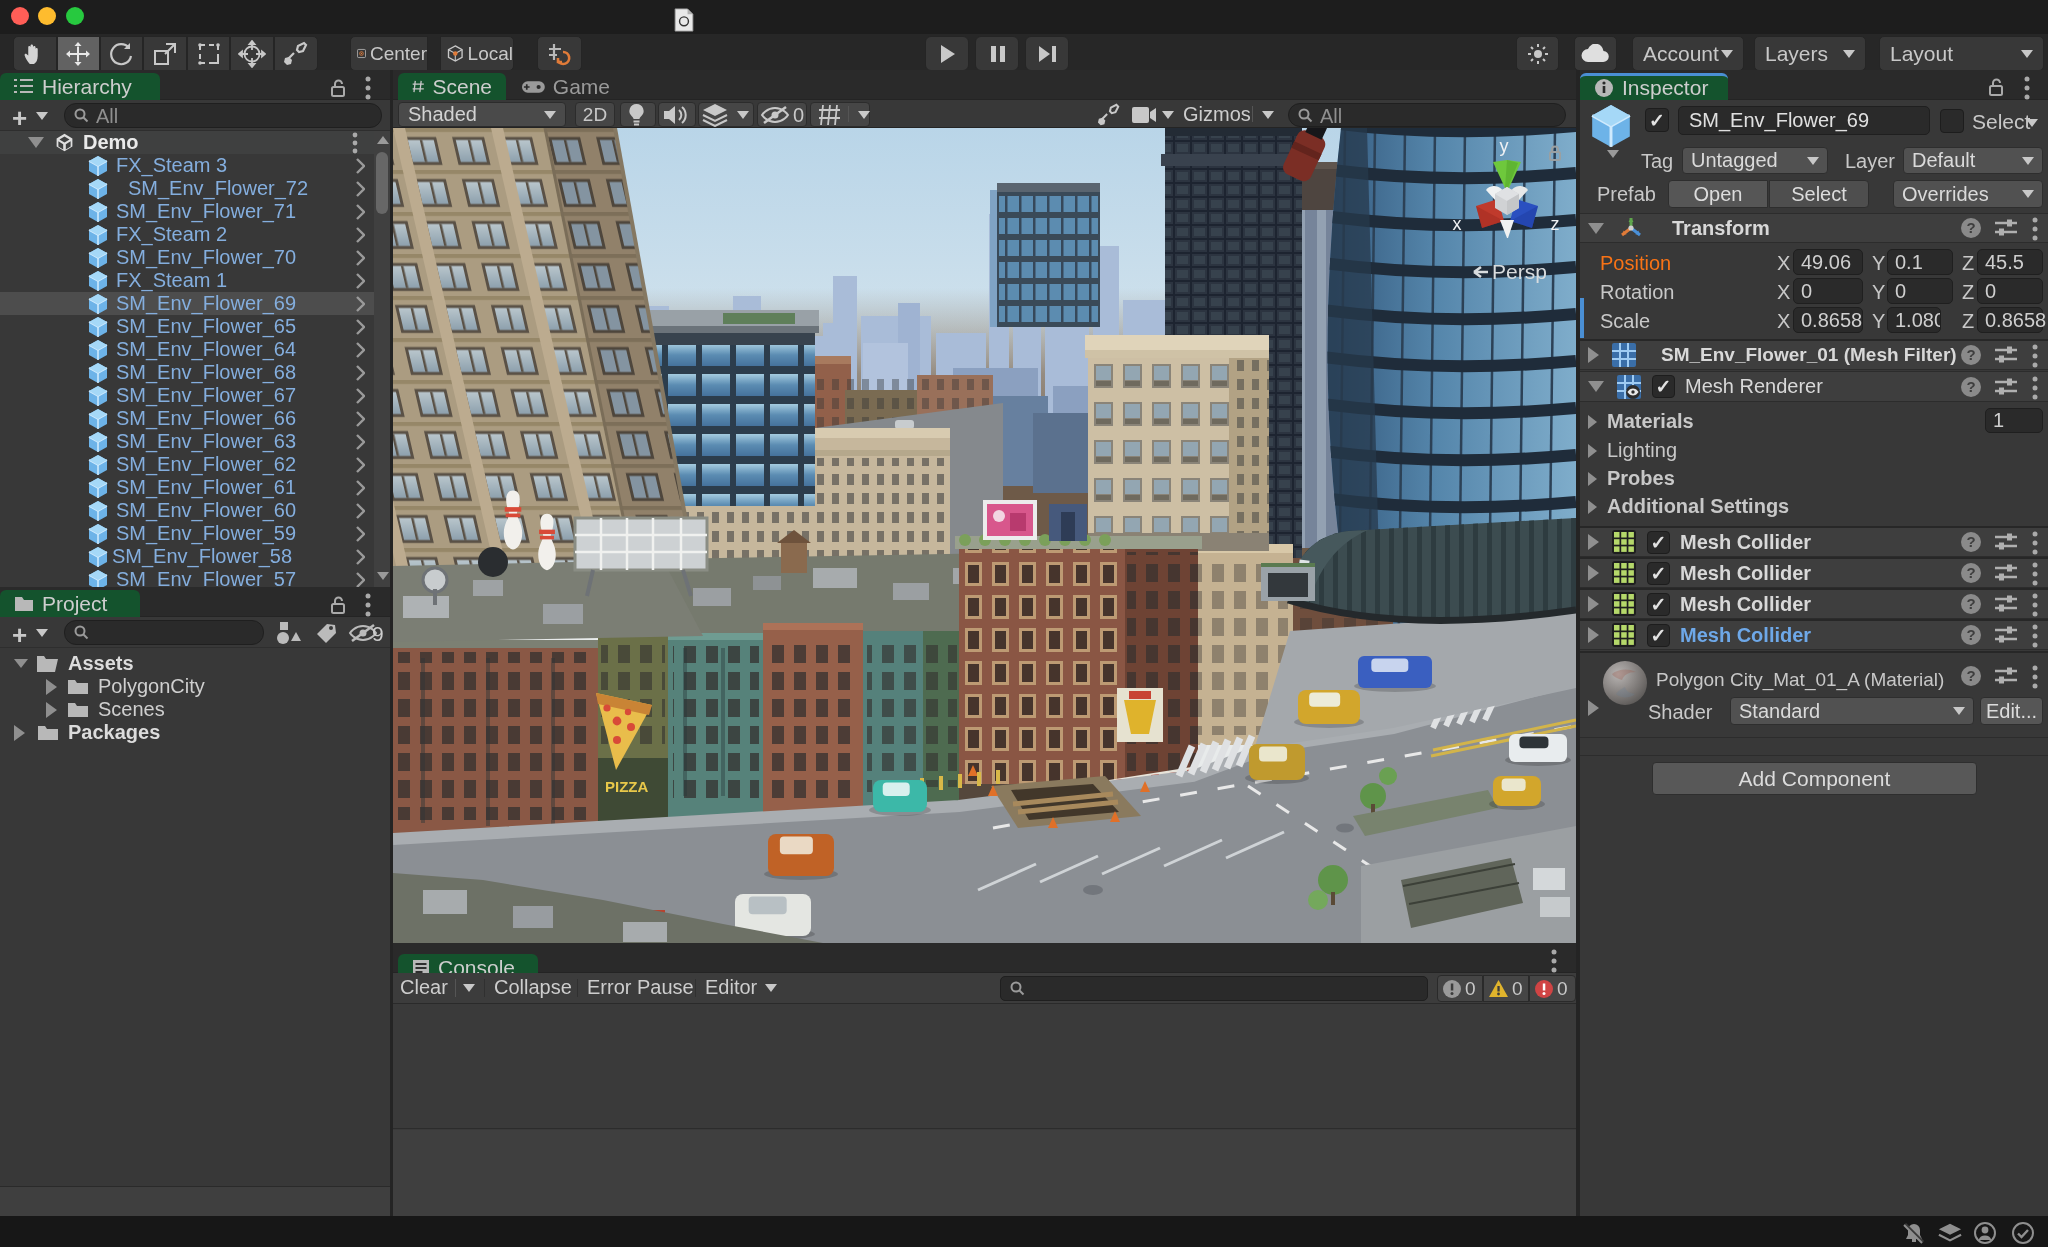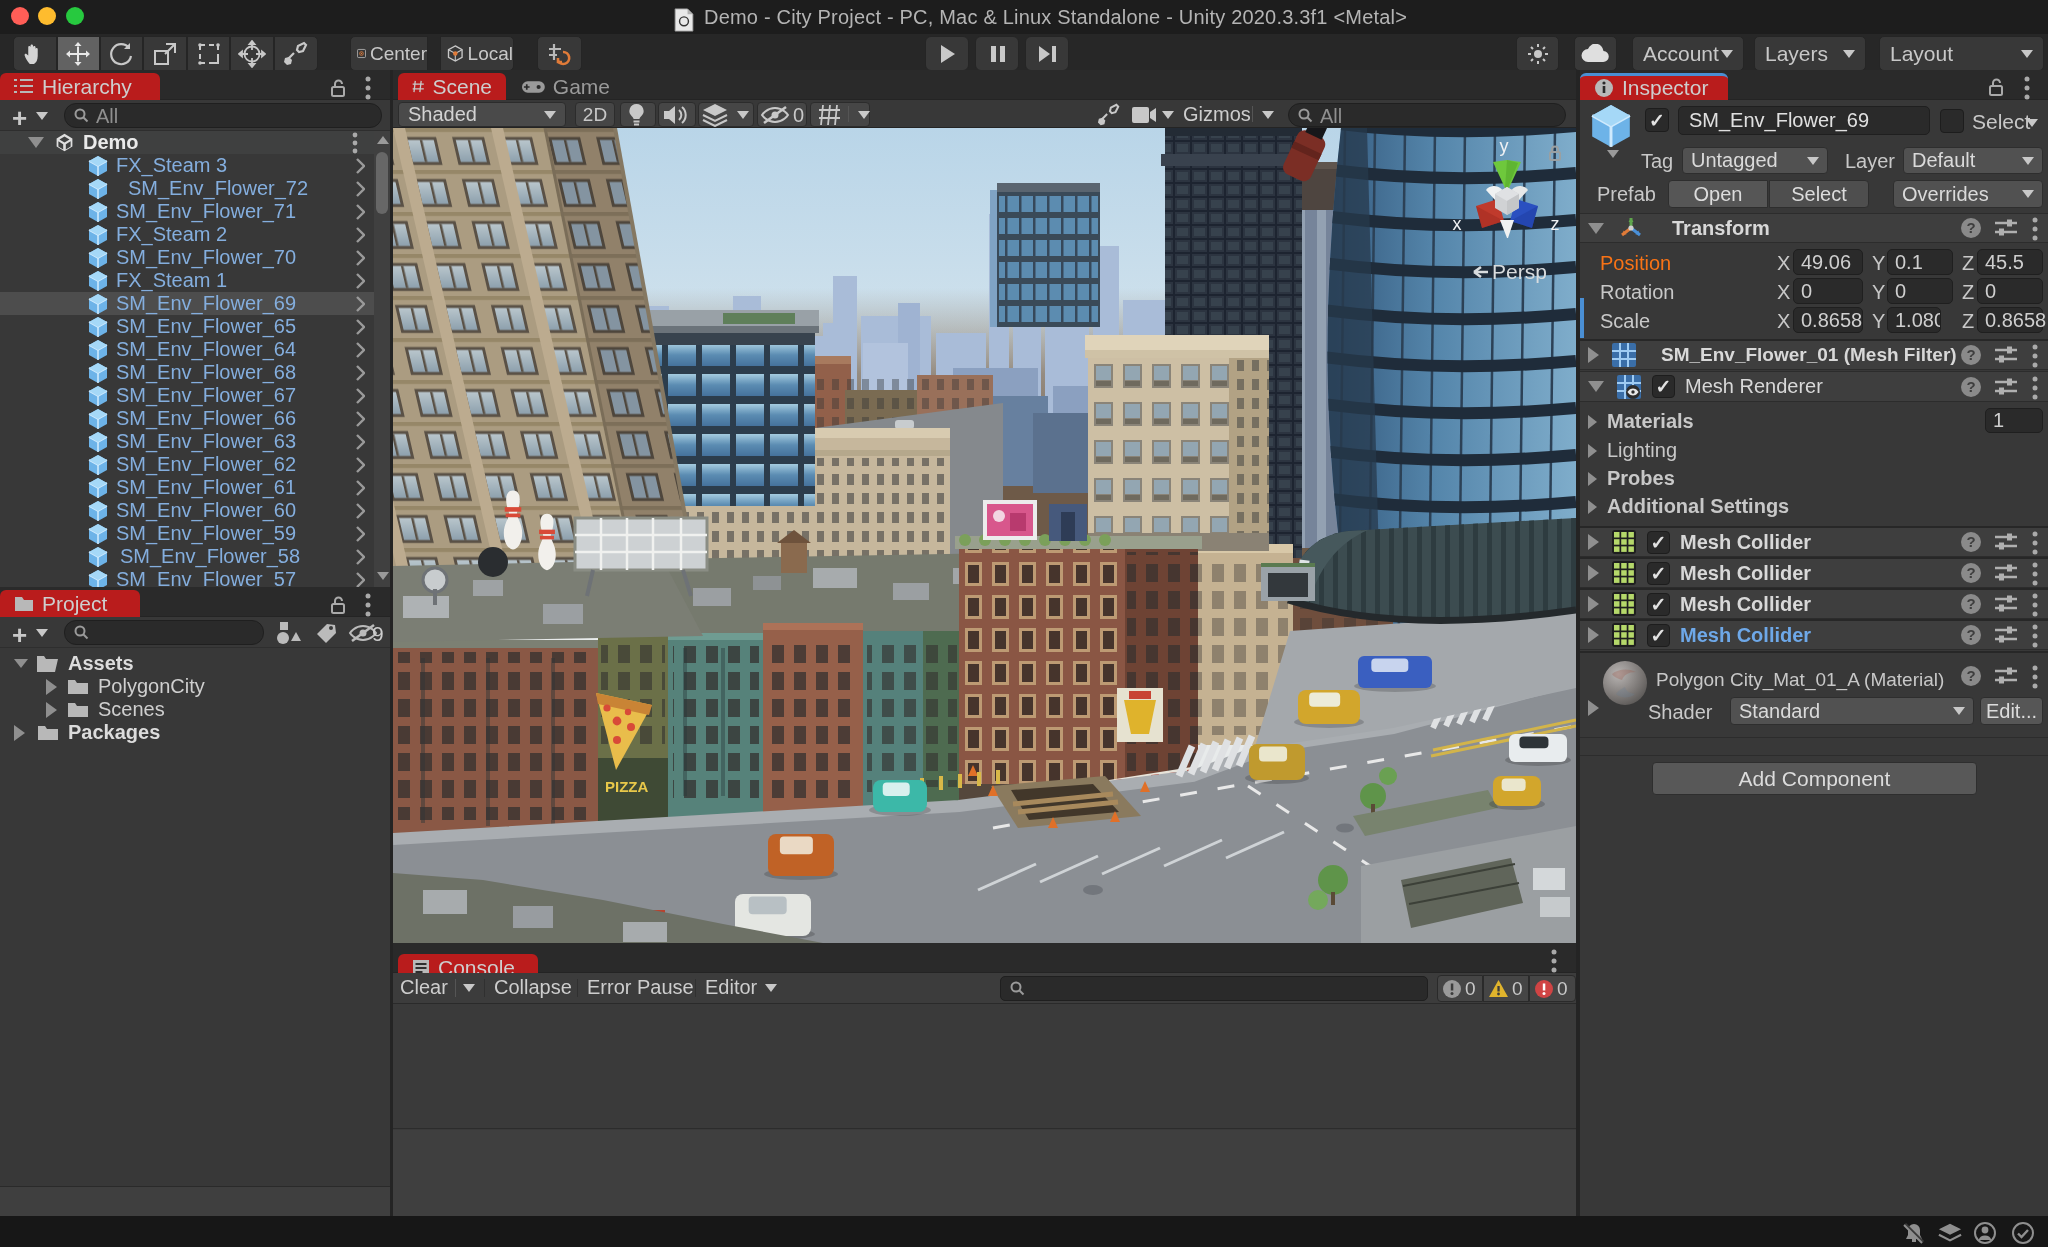--- a/index.html
+++ b/index.html
@@ -1,19 +1,19 @@
 <!DOCTYPE html>
 <html><head><meta charset="utf-8"><style>
 *{box-sizing:border-box;margin:0;padding:0}
 html,body{width:2048px;height:1247px;overflow:hidden}
 body{background:#191919;font-family:"Liberation Sans",sans-serif;color:#c6c6c6}
 #app{position:fixed;left:0;top:0;width:2048px;height:1247px;background:#383838;overflow:hidden}
 .a{position:absolute}
 .tabstrip{background:#2a2a2a;border-bottom:1px solid #242424}
-.tab{position:absolute;top:3px;bottom:0;background:#b91c1c;border-radius:6px 6px 0 0;display:flex;align-items:center;padding:0 14px;color:#cecece;font-size:21px;white-space:nowrap}
+.tab{position:absolute;top:3px;bottom:0;background:#14532d;border-radius:6px 6px 0 0;display:flex;align-items:center;padding:0 14px;color:#cecece;font-size:21px;white-space:nowrap}
 .fld{position:absolute;background:#2a2a2a;border:1px solid #1f1f1f;border-radius:5px;color:#cfcfcf}
 .dd{position:absolute;background:#515151;border:1px solid #2e2e2e;border-radius:4px;color:#dadada;display:flex;align-items:center;font-size:20px;padding:0 8px}
 .dd .ar{margin-left:auto}
 .btn{position:absolute;background:#585858;border:1px solid #2e2e2e;border-radius:4px;color:#dcdcdc;display:flex;align-items:center;justify-content:center;font-size:20px}
 .ar{width:0;height:0;border-left:7px solid transparent;border-right:7px solid transparent;border-top:9px solid #c8c8c8;display:inline-block}
 .tri-r{width:0;height:0;border-top:8px solid transparent;border-bottom:8px solid transparent;border-left:11px solid #8f8f8f;display:inline-block}
 .tri-d{width:0;height:0;border-left:8px solid transparent;border-right:8px solid transparent;border-top:11px solid #8f8f8f;display:inline-block}
 .row{position:absolute;left:0;right:0;height:23px;display:flex;align-items:center;font-size:20px;white-space:nowrap}
 .chk{position:absolute;width:24px;height:24px;background:#2a2a2a;border:1px solid #1d1d1d;border-radius:4px;color:#e2e2e2;display:flex;align-items:center;justify-content:center;font-size:19px;font-weight:bold}
 .hdr{position:absolute;left:0;right:0;background:#3e3e3e;border-top:1px solid #2c2c2c;border-bottom:1px solid #2c2c2c;display:flex;align-items:center}
@@ -26,21 +26,20 @@
 <div class="a" style="left:0;top:0;width:2048px;height:34px;background:#1d1d1d"></div>
 <div class="a" style="left:11px;top:7px;width:18px;height:18px;border-radius:50%;background:#ff5e57"></div>
 <div class="a" style="left:38px;top:7px;width:18px;height:18px;border-radius:50%;background:#febc2e"></div>
 <div class="a" style="left:66px;top:7px;width:18px;height:18px;border-radius:50%;background:#27c93f"></div>
 <div class="a" style="left:674px;top:8px;width:20px;height:24px">
 <svg width="20" height="24" viewBox="0 0 22 27">
         <path d="M1 1h14l6 6v19H1z" fill="#e8e8e8" stroke="#999" stroke-width="1"></path>
         <path d="M15 1l6 6h-6z" fill="#b0b0b0"></path>
         <circle cx="11" cy="15" r="5" fill="none" stroke="#333" stroke-width="1.6"></circle>
       </svg></div>
-<div class="a" style="left:704px;top:0;height:34px;display:flex;align-items:center;color:#b4b4b4;font-size:20px;letter-spacing:0.2px">Demo&nbsp;-&nbsp;City Project&nbsp;-&nbsp;PC, Mac &amp; Linux Standalone&nbsp;-&nbsp;Unity 2020.3.3f1 &lt;Metal&gt;</div>
 
 <div class="a" style="left:0;top:34px;width:2048px;height:38px;background:#272727;border-bottom:1px solid #1a1a1a"></div>
 <div id="tools">
 
 <div class="a" style="left:13px;top:36px;width:44px;height:35px;background:#383838;border:1px solid #252525;border-radius:5px 0 0 5px"></div>
 <div class="a" style="left:57px;top:36px;width:43px;height:35px;background:#626262;border:1px solid #252525"></div>
 <div class="a" style="left:100px;top:36px;width:43px;height:35px;background:#383838;border:1px solid #252525"></div>
 <div class="a" style="left:143px;top:36px;width:44px;height:35px;background:#383838;border:1px solid #252525"></div>
 <div class="a" style="left:187px;top:36px;width:43px;height:35px;background:#383838;border:1px solid #252525"></div>
 <div class="a" style="left:230px;top:36px;width:44px;height:35px;background:#383838;border:1px solid #252525"></div>
@@ -370,21 +369,21 @@
             <path d="M2 1l7 7-7 7" fill="none" stroke="#9a9a9a" stroke-width="2.4"></path>
           </svg>
         </div>
 <div class="row" style="top:391px;">
           <svg width="20" height="22" viewBox="0 0 20 22" style="margin-left:88px">
             <path d="M10 1L19 6v10l-9 5-9-5V6z" fill="#6db3e8"></path>
             <path d="M1 6l9 5 9-5" fill="none" stroke="#cfeafd" stroke-width="1.6"></path>
             <path d="M10 11v10" stroke="#cfeafd" stroke-width="1.6"></path>
             <path d="M10 1L19 6l-9 5L1 6z" fill="#a5d8f7"></path>
           </svg>
-          <span class="itemblue" style="margin-left:12px">SM_Env_Flower_58</span>
+          <span class="itemblue" style="margin-left:4px">SM_Env_Flower_58</span>
           <svg width="10" height="16" viewBox="0 0 10 16" style="position:absolute;left:355px;top:4px">
             <path d="M2 1l7 7-7 7" fill="none" stroke="#9a9a9a" stroke-width="2.4"></path>
           </svg>
         </div>
 <div class="row" style="top:414px;">
           <svg width="20" height="22" viewBox="0 0 20 22" style="margin-left:88px">
             <path d="M10 1L19 6v10l-9 5-9-5V6z" fill="#6db3e8"></path>
             <path d="M1 6l9 5 9-5" fill="none" stroke="#cfeafd" stroke-width="1.6"></path>
             <path d="M10 11v10" stroke="#cfeafd" stroke-width="1.6"></path>
             <path d="M10 1L19 6l-9 5L1 6z" fill="#a5d8f7"></path>

